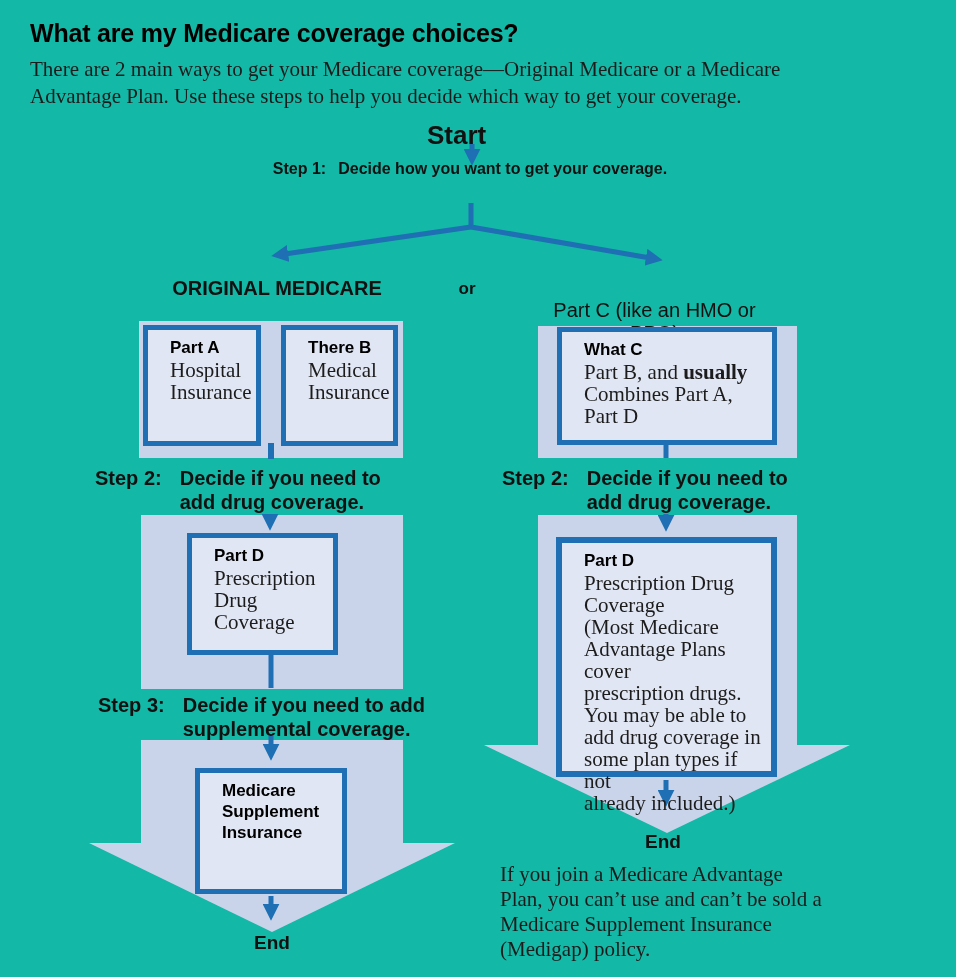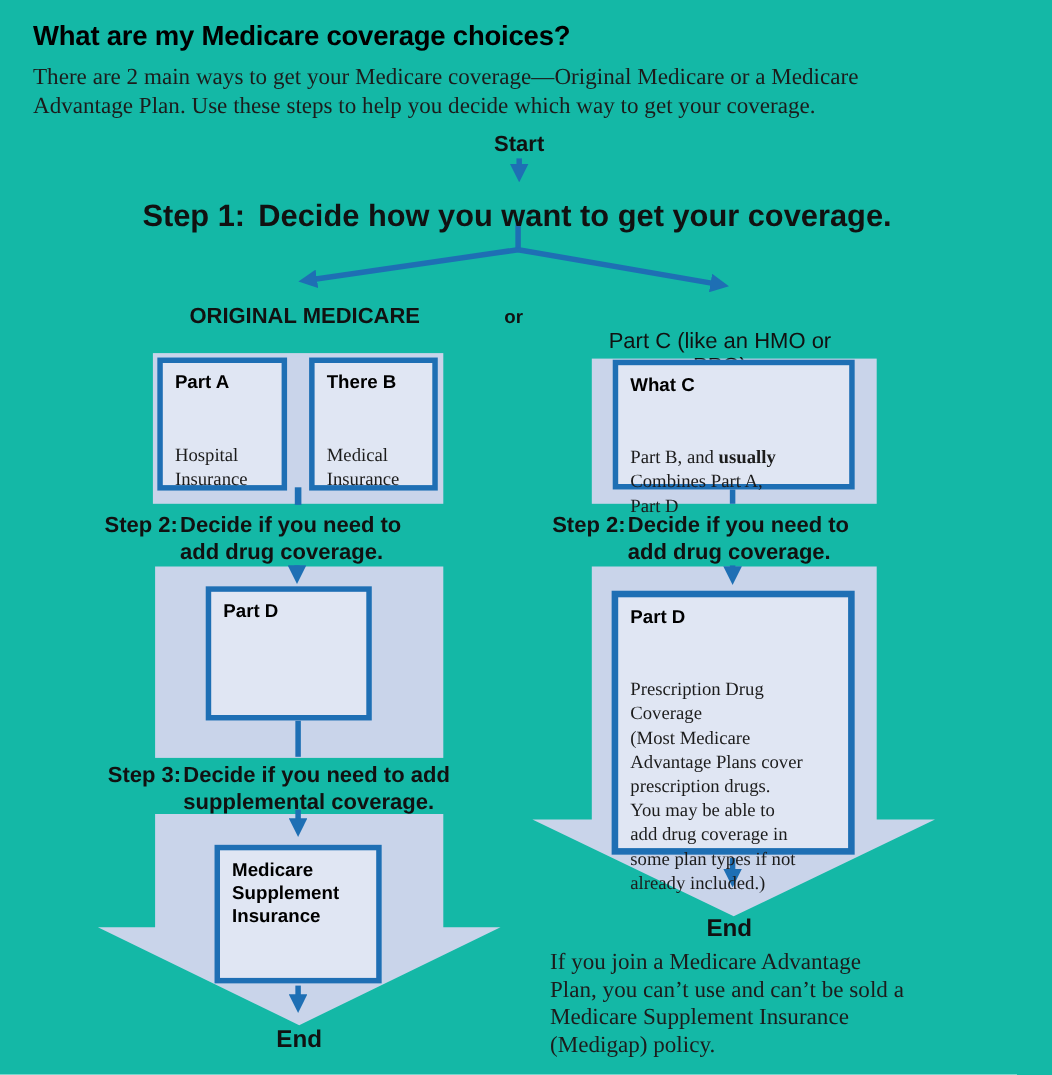--- a/index.html
+++ b/index.html
@@ -7,47 +7,47 @@
         font-family:"Liberation Sans",sans-serif;color:#111;}
   .prelines{white-space:pre-line;}
 
   .page-title{position:absolute;left:30px;top:18px;margin:0;font-size:25px;line-height:30px;
               font-weight:700;color:#000;letter-spacing:-0.2px;}
   .intro{position:absolute;left:30px;top:56px;font-family:"Liberation Serif",serif;
          font-size:21px;line-height:27px;color:#1c1c1c;}
 
   .svg-layer{position:absolute;left:0;top:0;width:956px;height:977px;}
 
-  .start-label{position:absolute;left:427px;top:120px;width:90px;text-align:center;
-               font-weight:700;font-size:20px;}
-  .step1{position:absolute;left:110px;top:180px;width:720px;text-align:center;
-         font-weight:700;font-size:28px;}
+  .start-label{position:absolute;left:427px;top:120px;width:90px;
+               font-weight:700;font-size:26px;}
+  .step1{position:absolute;left:110px;top:160px;width:720px;text-align:center;
+         font-weight:700;font-size:16px;}
   .step1 .lbl{margin-right:12px;}
 
   .colhead{position:absolute;top:277px;font-weight:700;font-size:20px;text-align:center;}
   .or-label{position:absolute;left:449px;top:279px;width:36px;text-align:center;
             font-weight:700;font-size:17px;}
   .subhead{position:absolute;left:532px;top:299px;width:245px;text-align:center;
            font-weight:400;font-size:20px;}
 
-  .step{position:absolute;display:flex;gap:2px;font-weight:700;font-size:20px;line-height:24px;}
+  .step{position:absolute;display:flex;gap:18px;font-weight:700;font-size:20px;line-height:24px;}
 
   .fbox{position:absolute;box-sizing:border-box;background:var(--box-fill);
-        border:5px solid var(--blue);padding:7px 9px 0 11px;}
+        border:5px solid var(--blue);padding:7px 9px 0 22px;}
   .btitle{font-weight:700;font-size:17px;line-height:22px;color:#000;}
-  .bbody{font-family:"Liberation Serif",serif;font-size:17px;line-height:22px;color:#1c1c1c;margin-top:44px;}
+  .bbody{font-family:"Liberation Serif",serif;font-size:21px;line-height:22px;color:#1c1c1c;}
   .box-a{left:143px;top:325px;width:118px;height:121px;}
   .box-b{left:281px;top:325px;width:117px;height:121px;}
   .box-c{left:557px;top:327px;width:220px;height:118px;}
   .box-d-left{left:187px;top:533px;width:151px;height:122px;}
   .box-d-right{left:556px;top:537px;width:221px;height:240px;border-width:6px;}
   .box-medigap{left:195px;top:768px;width:152px;height:126px;}
   .box-medigap .btitle{line-height:21px;}
 
-  .end-label{position:absolute;width:80px;text-align:center;font-weight:700;font-size:22px;}
+  .end-label{position:absolute;width:80px;text-align:center;font-weight:700;font-size:19px;}
   .end-left{left:232px;top:932px;}
   .end-right{left:623px;top:831px;}
 
   .note{position:absolute;left:500px;top:862px;font-family:"Liberation Serif",serif;
         font-size:21px;line-height:25px;color:#1c1c1c;}
 </style>
 </head>
 <body>
 
 <div class="page">
@@ -108,20 +108,22 @@
   </div>
 
   <div class="step" style="left:95px;top:466px;">
     <span>Step 2:</span>
     <span class="prelines">Decide if you need to
 add drug coverage.</span>
   </div>
 
   <div class="fbox box-d-left">
     <div class="btitle">Part D</div>
+    <div class="bbody prelines">Prescription
+Drug Coverage</div>
   </div>
 
   <div class="step" style="left:98px;top:693px;">
     <span>Step 3:</span>
     <span class="prelines">Decide if you need to add
 supplemental coverage.</span>
   </div>
 
   <div class="fbox box-medigap">
     <div class="btitle prelines">Medicare

